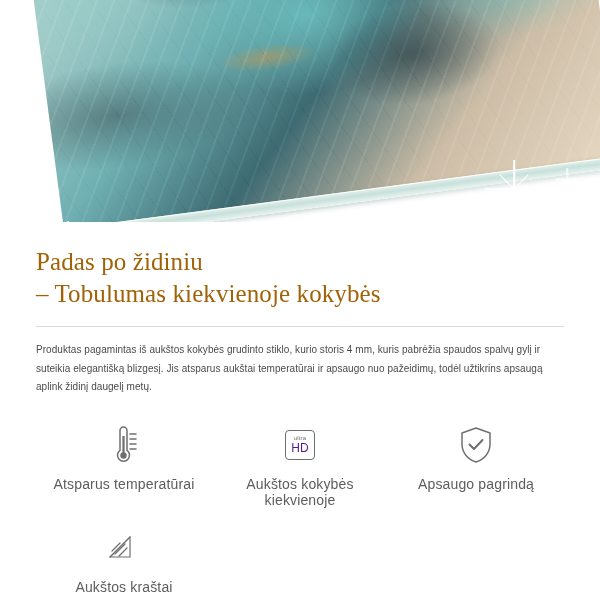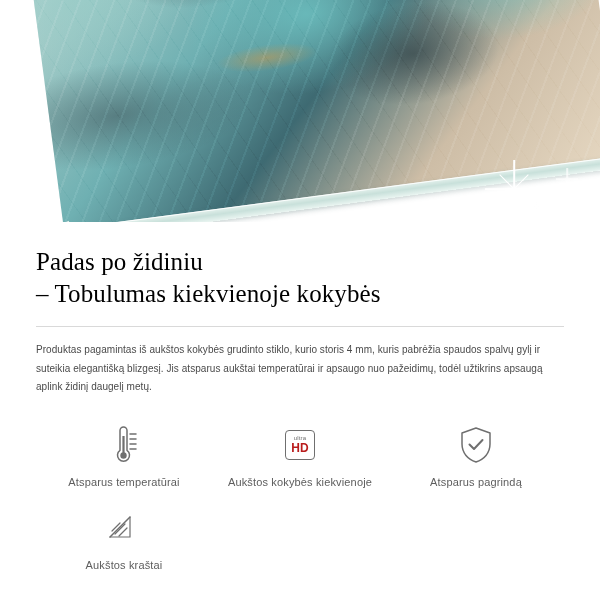--- a/index.html
+++ b/index.html
@@ -131,21 +131,21 @@
   }
 
   
   .content {
     position: relative;
     padding: 10px 36px 0 36px;
   }
   h1.title {
     font-family: "Liberation Serif", serif;
     font-weight: 400;
-    color: #000000;
+    color: #a16207;
     font-size: 25px;
     line-height: 1.28;
     margin: 14px 0 12px 0;
     letter-spacing: .1px;
   }
   h1.title .line2 { display: block; }
 
   .rule {
     height: 1px;
     background: #d9d9d9;
@@ -174,37 +174,37 @@
     text-align: center;
   }
   .feature .ico {
     height: 44px;
     display: flex;
     align-items: center;
     justify-content: center;
     margin-bottom: 9px;
   }
   .feature .cap {
-    font-size: 11px;
+    font-size: 14px;
     color: #5d5d5d;
     letter-spacing: .15px;
   }
   .ultrahd {
     width: 30px;
     height: 30px;
     border: 1.6px solid #6f6f6f;
     border-radius: 4px;
     display: flex;
     flex-direction: column;
     align-items: center;
     justify-content: center;
     line-height: 1;
   }
   .ultrahd .u1 { font-size: 6px; color: #6f6f6f; letter-spacing: .2px; }
-  .ultrahd .u2 { font-size: 12px; font-weight: bold; color: #b91c1c; margin-top: 1px; }
+  .ultrahd .u2 { font-size: 12px; font-weight: normal; color: #4c1d95; margin-top: 1px; }
 
   svg { display: block; }
 </style>
 </head>
 <body>
 
 <div class="hero">
 
   <div class="panel-shadow"></div>
 
@@ -270,21 +270,21 @@
       <div class="cap">Aukštos kokybės kiekvienoje</div>
     </div>
 
     <div class="feature">
       <div class="ico">
         <svg width="36" height="42" viewBox="0 0 36 42" fill="none" stroke="#6f6f6f" stroke-width="1.5">
           <path d="M18 4 32 9v11c0 9-6 15.5-14 18C10 35.5 4 29 4 20V9z" stroke-linejoin="round"></path>
           <path d="M11.5 20.5 16 25l8.5-9" stroke-width="2" stroke-linecap="round" stroke-linejoin="round"></path>
         </svg>
       </div>
-      <div class="cap">Atsparus pagrindą</div>
+      <div class="cap">Apsaugo pagrindą</div>
     </div>
 
 
     <div class="feature">
       <div class="ico">
         <svg width="40" height="34" viewBox="0 0 40 34" fill="none" stroke="#6f6f6f" stroke-width="1.5">
           <path d="M6 26 26 6" stroke-linecap="round"></path>
           <path d="M6 26h20V6" stroke-linecap="round" stroke-width="1.2"></path>
           <path d="M11 23l10-10M15 25l8-8M8 20l8-8" stroke-width="1.2" stroke-linecap="round"></path>
         </svg>

